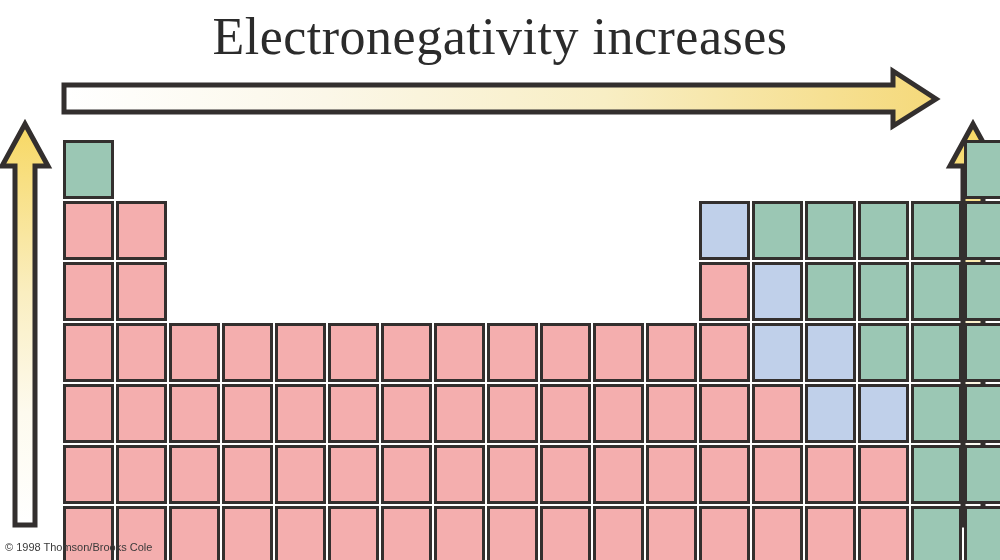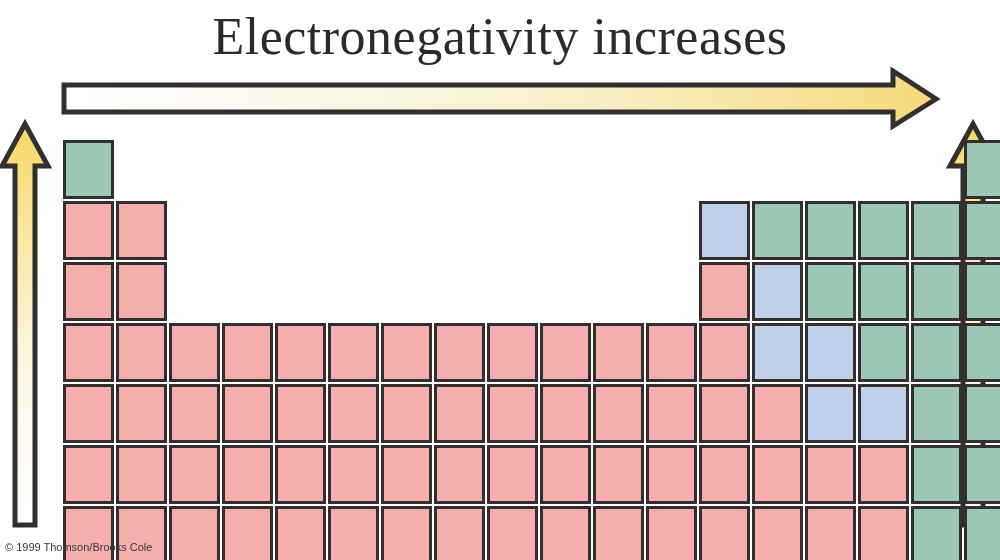--- a/index.html
+++ b/index.html
@@ -191,15 +191,15 @@
       <div class="pt-cell" style="left: 530px; top: 366px; background: rgb(244, 174, 174);"></div>
       <div class="pt-cell" style="left: 583px; top: 366px; background: rgb(244, 174, 174);"></div>
       <div class="pt-cell" style="left: 636px; top: 366px; background: rgb(244, 174, 174);"></div>
       <div class="pt-cell" style="left: 689px; top: 366px; background: rgb(244, 174, 174);"></div>
       <div class="pt-cell" style="left: 742px; top: 366px; background: rgb(244, 174, 174);"></div>
       <div class="pt-cell" style="left: 795px; top: 366px; background: rgb(244, 174, 174);"></div>
       <div class="pt-cell" style="left: 848px; top: 366px; background: rgb(155, 199, 180);"></div>
       <div class="pt-cell" style="left: 901px; top: 366px; background: rgb(155, 199, 180);"></div>
     </div>
 
-  <div id="copyright">© 1999 Thomson/Brooks Cole</div>
+  <div id="copyright">© 1998 Thomson/Brooks Cole</div>
 
 </div>
 
 </body></html>

